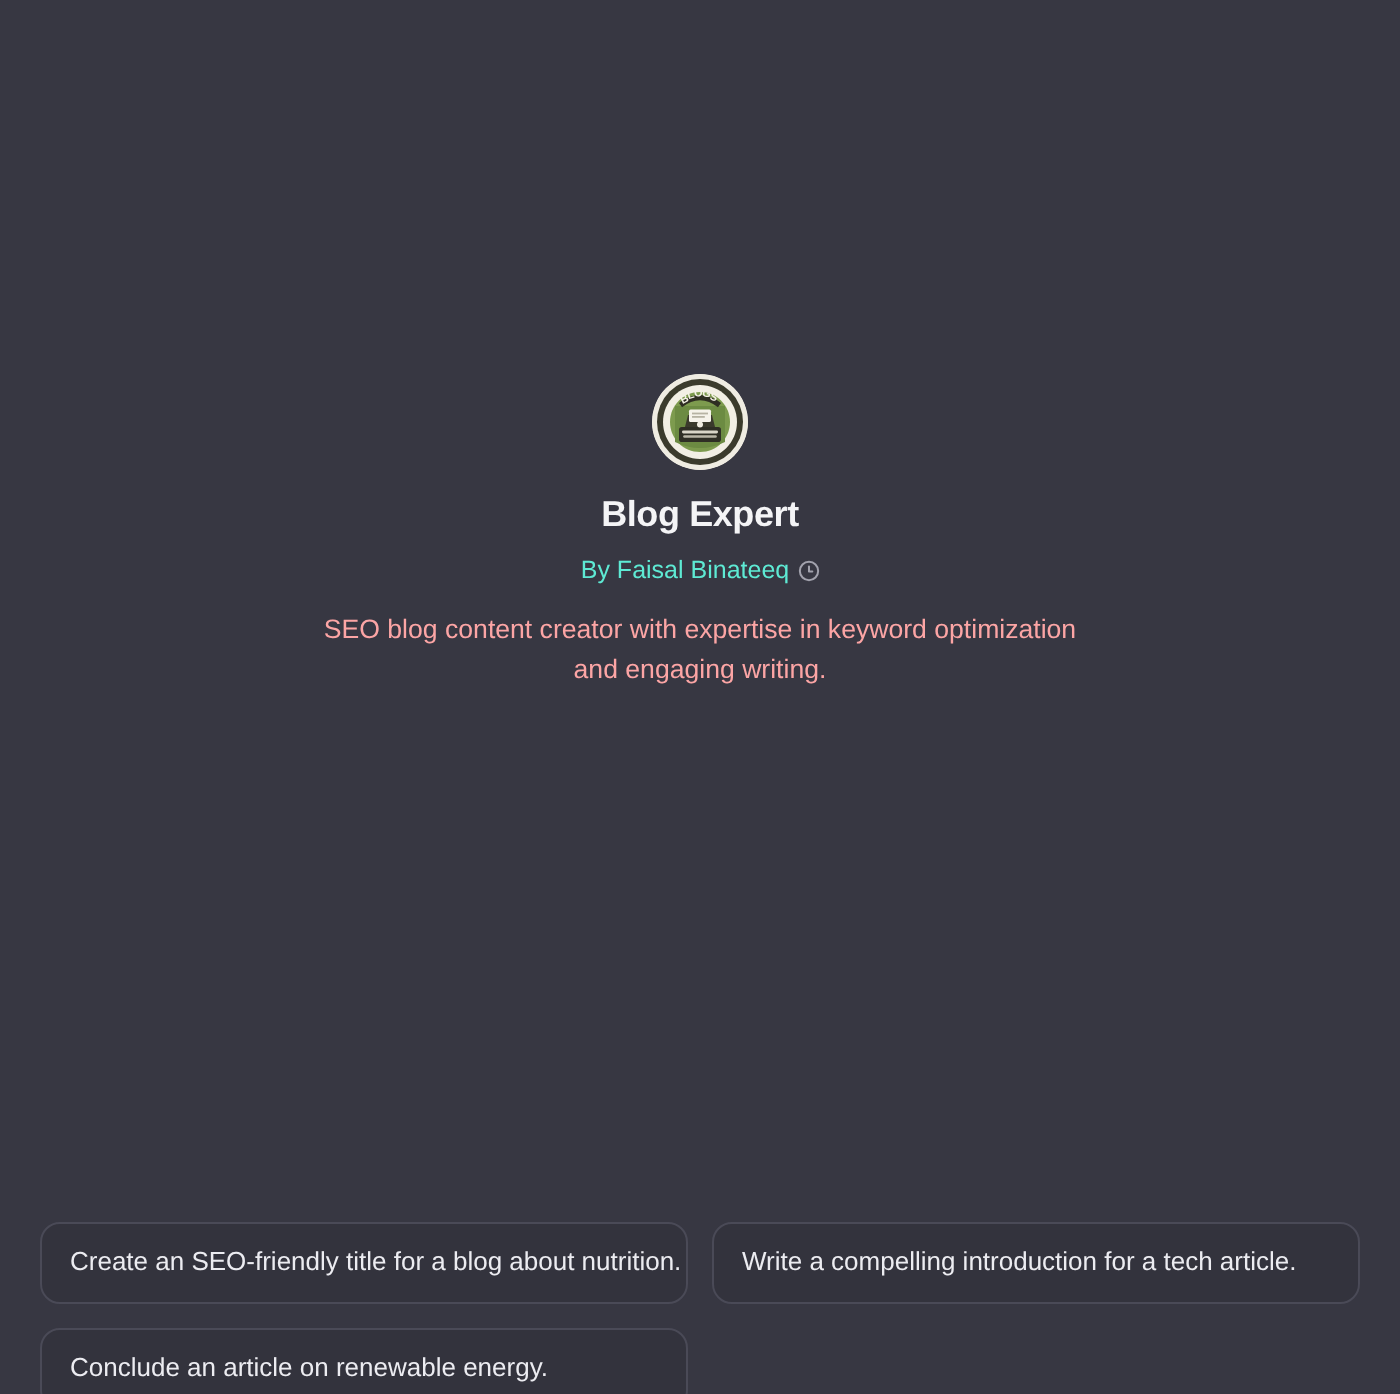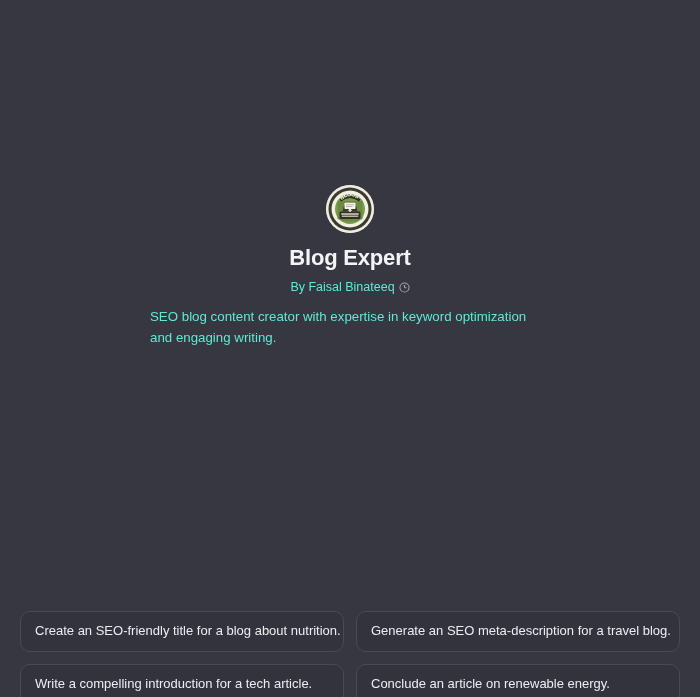--- a/index.html
+++ b/index.html
@@ -50,21 +50,21 @@
     margin-bottom: 12px;
   }
 
   .avatar svg {
     display: block;
     width: 48px;
     height: 48px;
   }
 
   .gpt-title {
-    font-size: 22px;
+    font-size: 18px;
     font-weight: bold;
     color: #f4f4f6;
     letter-spacing: -0.2px;
     line-height: 1.2;
     margin: 0;
     text-align: right;
   }
 
   .byline {
     margin-top: 9px;
@@ -83,23 +83,24 @@
     width: 11px;
     height: 11px;
     flex: none;
   }
 
   .byline-icon svg { display: block; }
 
   .gpt-desc {
     margin-top: 12px;
     width: 400px;
+    text-align: center;
     font-size: 13.3px;
     line-height: 1.52;
-    color: #5eead4;
+    color: #fca5a5;
   }
 
   
   .starters {
     position: absolute;
     left: 20px;
     bottom: -8px;
     width: 660px;
     display: grid;
     grid-template-columns: 1fr 1fr;
@@ -172,18 +173,17 @@
         </svg>
       </span>
     </div>
 
     <p class="gpt-desc">SEO blog content creator with expertise in keyword optimization and engaging writing.</p>
 
   </div>
 
   <div class="starters">
     <button class="starter-btn">Create an SEO-friendly title for a blog about nutrition.</button>
-    <button class="starter-btn">Generate an SEO meta-description for a travel blog.</button>
     <button class="starter-btn">Write a compelling introduction for a tech article.</button>
     <button class="starter-btn">Conclude an article on renewable energy.</button>
   </div>
 
 </div>
 
 </body></html>

